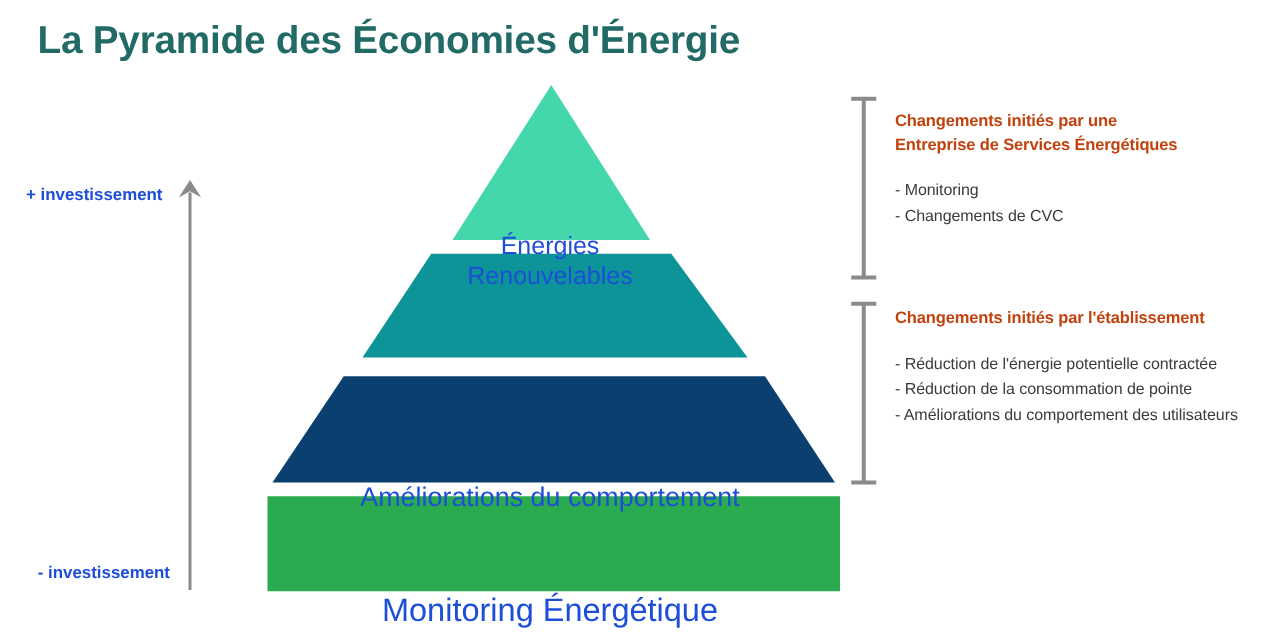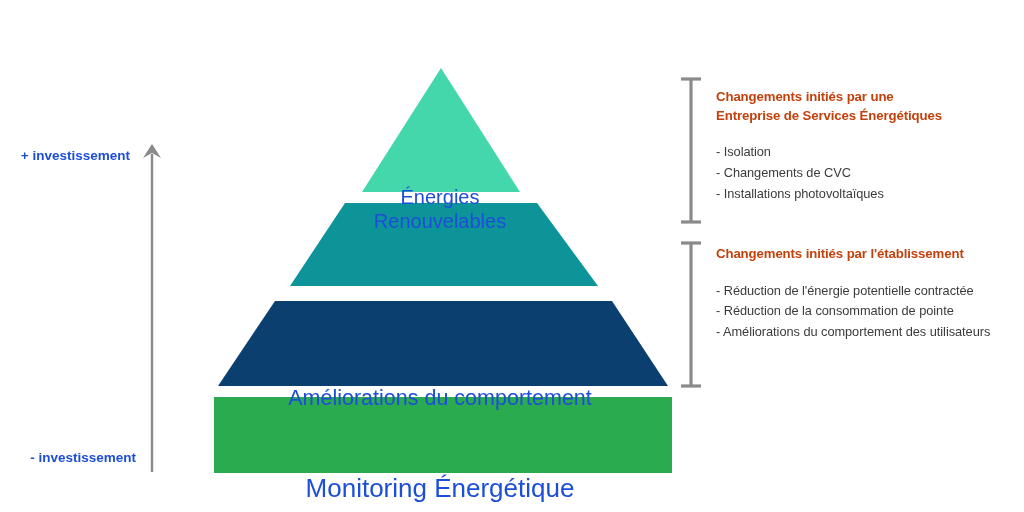--- a/index.html
+++ b/index.html
@@ -130,20 +130,21 @@
     color: #3b3b3b;
     line-height: 1.62;
     letter-spacing: -0.05px;
   }
 </style>
 </head>
 <body>
 
 <div id="root">
 
+  <div class="page-title">La Pyramide des Économies d'Énergie</div>
 
   <div class="axis-label top">+ investissement</div>
   <div class="axis-label bottom">- investissement</div>
 
   <svg class="axis-arrow" viewBox="0 0 20 330">
     <line x1="10" y1="330" x2="10" y2="12" stroke="#8a8a8a" stroke-width="2.4"></line>
     <path d="M10 2 L19 16 L10 11 L1 16 Z" fill="#8a8a8a"></path>
   </svg>
 
   <div class="pyramid">
@@ -174,23 +175,22 @@
       <line x1="15" y1="183" x2="15" y2="326" stroke="#8a8a8a" stroke-width="3.2"></line>
       <line x1="5" y1="183" x2="25" y2="183" stroke="#8a8a8a" stroke-width="3.2"></line>
       <line x1="5" y1="326" x2="25" y2="326" stroke="#8a8a8a" stroke-width="3.2"></line>
     </g>
   </svg>
 
   <div class="annotation a1">
     <div class="ann-heading">Changements initiés par une
 Entreprise de Services Énergétiques</div>
     <div class="ann-list">
-      <div class="ann-item">- Isolation</div>
+      <div class="ann-item">- Monitoring</div>
       <div class="ann-item">- Changements de CVC</div>
-      <div class="ann-item">- Installations photovoltaïques</div>
     </div>
   </div>
 
   <div class="annotation a2">
     <div class="ann-heading">Changements initiés par l'établissement</div>
     <div class="ann-list">
       <div class="ann-item">- Réduction de l'énergie potentielle contractée</div>
       <div class="ann-item">- Réduction de la consommation de pointe</div>
       <div class="ann-item">- Améliorations du comportement des utilisateurs</div>
     </div>

